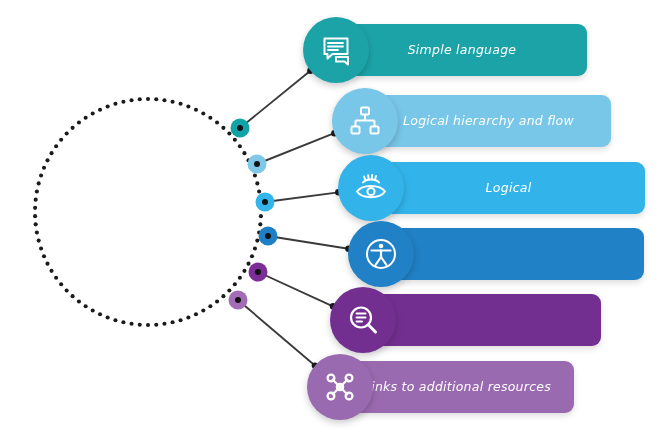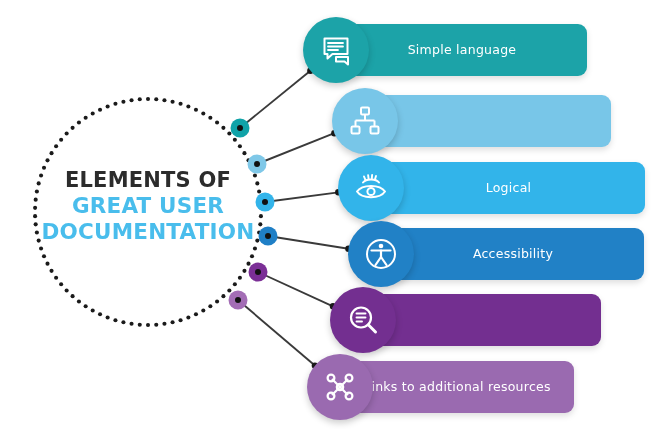--- a/index.html
+++ b/index.html
@@ -56,20 +56,21 @@
     left: 34px;
     top: 7px;
     height: 56px;
     line-height: 52px;
     color: #ffffff;
     font-size: 12.5px;
     text-align: center;
     letter-spacing: 0.25px;
     white-space: nowrap;
     overflow: hidden;
+    font-style: italic;
   }
   .icon-circle {
     position: absolute;
     left: 0;
     top: 0;
     width: 66px;
     height: 66px;
     border-radius: 50%;
     box-shadow: 0 3px 7px rgba(0,0,0,0.20);
     display: flex;
@@ -205,42 +206,38 @@
           <circle cx="258" cy="272" r="9.5" fill="#7b2f96"></circle>
           <circle cx="258" cy="272" r="3" fill="#111111"></circle>
         </g>
         <g>
           <circle cx="238" cy="300" r="9.5" fill="#a36db5"></circle>
           <circle cx="238" cy="300" r="3" fill="#111111"></circle>
         </g>
       </g>
     </svg>
 
-  <div class="title-block">
-    <span class="title-line dark">ELEMENTS OF</span>
-    <span class="title-line accent">GREAT USER</span>
-    <span class="title-line accent">DOCUMENTATION</span>
-  </div>
 
   <div id="rows">
       <div class="row" style="left: 303px; top: 17px; width: 284px;">
         <div class="bar" style="width: 250px; background: rgb(28, 163, 168);"></div>
         <div class="bar-label" style="width: 250px;">Simple language</div>
         <div class="icon-circle" style="background: rgb(28, 163, 168);">
           <svg width="34" height="34" viewBox="0 0 34 34">
             <path d="M5.5 5.5 H28.5 V21 H13.5 L8.5 25.5 V21 H5.5 Z" fill="none" stroke="#ffffff" stroke-width="2" stroke-linejoin="round"></path>
             <line x1="9" y1="10" x2="24" y2="10" stroke="#ffffff" stroke-width="1.8" stroke-linecap="round"></line>
             <line x1="9" y1="13.5" x2="24" y2="13.5" stroke="#ffffff" stroke-width="1.8" stroke-linecap="round"></line>
             <line x1="9" y1="17" x2="19" y2="17" stroke="#ffffff" stroke-width="1.8" stroke-linecap="round"></line>
             <path d="M17 24 H29 V31.5 L25.5 28.5 H17 Z" fill="none" stroke="#ffffff" stroke-width="2" stroke-linejoin="round"></path>
           </svg>
         </div>
       </div>
       <div class="row" style="left: 332px; top: 88px; width: 279px;">
         <div class="bar" style="width: 245px; background: rgb(120, 198, 232);"></div>
+        <div class="bar-label" style="width: 245px;">Logical hierarchy and flow</div>
         <div class="icon-circle" style="background: rgb(120, 198, 232);">
           <svg width="34" height="34" viewBox="0 0 34 34">
             <rect x="13" y="3.5" width="8" height="7" rx="1.2" fill="none" stroke="#ffffff" stroke-width="2"></rect>
             <rect x="3.5" y="22.5" width="8" height="7" rx="1.2" fill="none" stroke="#ffffff" stroke-width="2"></rect>
             <rect x="22.5" y="22.5" width="8" height="7" rx="1.2" fill="none" stroke="#ffffff" stroke-width="2"></rect>
             <line x1="17" y1="10.5" x2="17" y2="16.5" stroke="#ffffff" stroke-width="2"></line>
             <line x1="7.5" y1="16.5" x2="26.5" y2="16.5" stroke="#ffffff" stroke-width="2"></line>
             <line x1="7.5" y1="16.5" x2="7.5" y2="22.5" stroke="#ffffff" stroke-width="2"></line>
             <line x1="26.5" y1="16.5" x2="26.5" y2="22.5" stroke="#ffffff" stroke-width="2"></line>
           </svg>
@@ -256,21 +253,20 @@
             <path d="M9 11.5 C12 7.5 22 7.5 25 11.5" fill="none" stroke="#ffffff" stroke-width="2" stroke-linecap="round"></path>
             <line x1="11.5" y1="9.2" x2="10" y2="5.5" stroke="#ffffff" stroke-width="1.9" stroke-linecap="round"></line>
             <line x1="14.6" y1="7.8" x2="14.1" y2="4.2" stroke="#ffffff" stroke-width="1.9" stroke-linecap="round"></line>
             <line x1="17.8" y1="7.6" x2="18.1" y2="4" stroke="#ffffff" stroke-width="1.9" stroke-linecap="round"></line>
             <line x1="21" y1="8.3" x2="22" y2="5" stroke="#ffffff" stroke-width="1.9" stroke-linecap="round"></line>
           </svg>
         </div>
       </div>
       <div class="row" style="left: 348px; top: 221px; width: 296px;">
         <div class="bar" style="width: 262px; background: rgb(33, 129, 198);"></div>
-        <div class="bar-label" style="width: 262px;">Accessibility</div>
         <div class="icon-circle" style="background: rgb(33, 129, 198);">
           <svg width="34" height="34" viewBox="0 0 34 34">
             <circle cx="17" cy="17" r="14" fill="none" stroke="#ffffff" stroke-width="2"></circle>
             <circle cx="17" cy="9" r="2.3" fill="#ffffff"></circle>
             <line x1="7.5" y1="13.5" x2="26.5" y2="13.5" stroke="#ffffff" stroke-width="2.2" stroke-linecap="round"></line>
             <line x1="17" y1="13.5" x2="17" y2="21" stroke="#ffffff" stroke-width="2.2" stroke-linecap="round"></line>
             <line x1="17" y1="20" x2="11.5" y2="28" stroke="#ffffff" stroke-width="2.2" stroke-linecap="round"></line>
             <line x1="17" y1="20" x2="22.5" y2="28" stroke="#ffffff" stroke-width="2.2" stroke-linecap="round"></line>
           </svg>
         </div>

